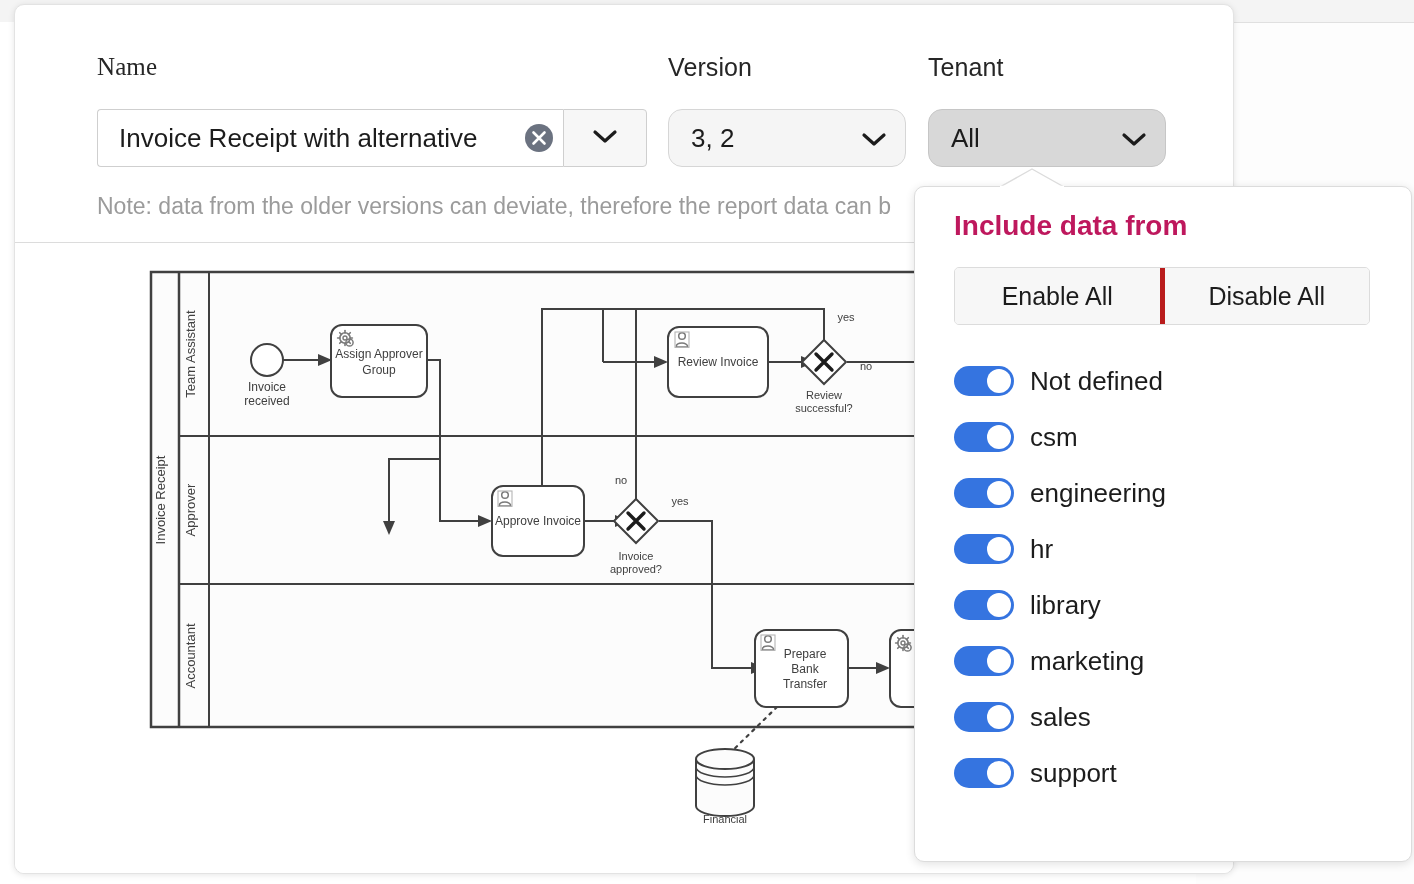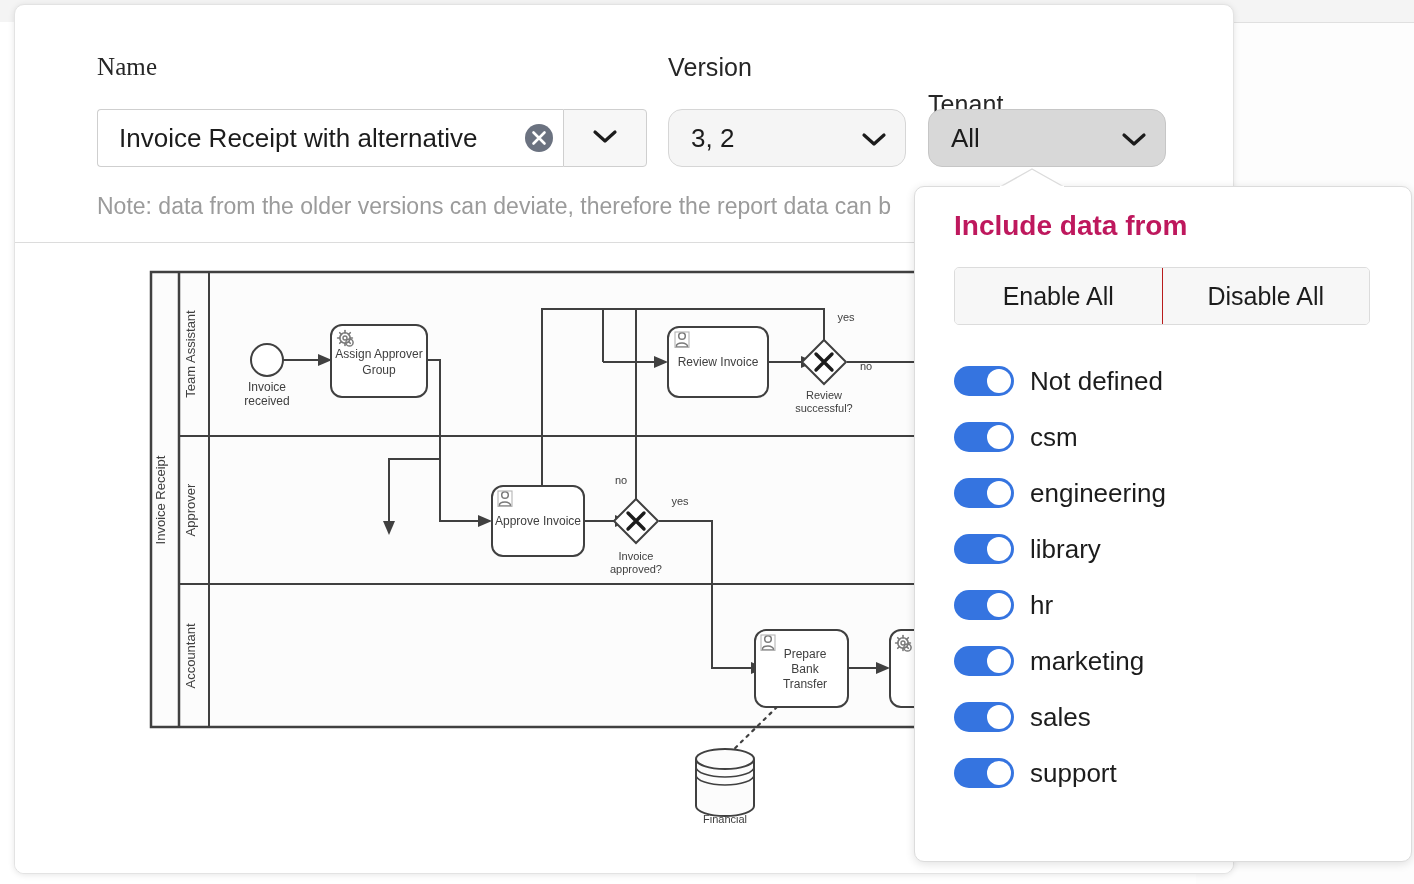--- a/index.html
+++ b/index.html
@@ -155,21 +155,21 @@
     overflow: hidden;
     background: #f7f7f7;
   }
   .seg-btn {
     flex: 1;
     display: flex; align-items: center; justify-content: center;
     font-size: 25px;
     color: #1c1c1c;
     background: #f7f7f7;
   }
-  .seg-btn + .seg-btn { border-left: 1px solid #b91c1c; }
+  .seg-btn + .seg-btn { border-left: 5px solid #b91c1c; }
 
   #toggle-list {
     position: absolute;
     left: 39px; top: 166px;
     width: 430px;
   }
   .toggle-row {
     height: 56px;
     display: flex;
     align-items: center;
@@ -240,21 +240,21 @@
 
     <div class="ctrl select-box" style="left:653px; top:104px; width:238px;">
       <span>3, 2</span>
       <span>
         <svg class="chev" viewBox="0 0 26 16">
           <path d="M3 4 L13 13 L23 4" fill="none" stroke="#1c1c1c" stroke-width="3.2" stroke-linecap="round" stroke-linejoin="round"></path>
         </svg>
       </span>
     </div>
 
-    <div class="field-label" style="left:913px; top:48px;margin-top:37px;">Tenant</div>
+    <div class="field-label" style="left:913px; top:48px;">Tenant</div>
 
     <div class="ctrl select-box active" style="left:913px; top:104px; width:238px;">
       <span>All</span>
       <span>
         <svg class="chev" viewBox="0 0 26 16">
           <path d="M3 4 L13 13 L23 4" fill="none" stroke="#1c1c1c" stroke-width="3.2" stroke-linecap="round" stroke-linejoin="round"></path>
         </svg>
       </span>
     </div>
 
@@ -455,27 +455,27 @@
       <div class="toggle-row">
         <div class="switch">
           <div class="knob"></div>
         </div>
         <div class="toggle-label">engineering</div>
       </div>
       <div class="toggle-row">
         <div class="switch">
           <div class="knob"></div>
         </div>
+        <div class="toggle-label">hr</div>
+      </div>
+      <div class="toggle-row">
+        <div class="switch">
+          <div class="knob"></div>
+        </div>
         <div class="toggle-label">library</div>
-      </div>
-      <div class="toggle-row">
-        <div class="switch">
-          <div class="knob"></div>
-        </div>
-        <div class="toggle-label">hr</div>
       </div>
       <div class="toggle-row">
         <div class="switch">
           <div class="knob"></div>
         </div>
         <div class="toggle-label">marketing</div>
       </div>
       <div class="toggle-row">
         <div class="switch">
           <div class="knob"></div>

